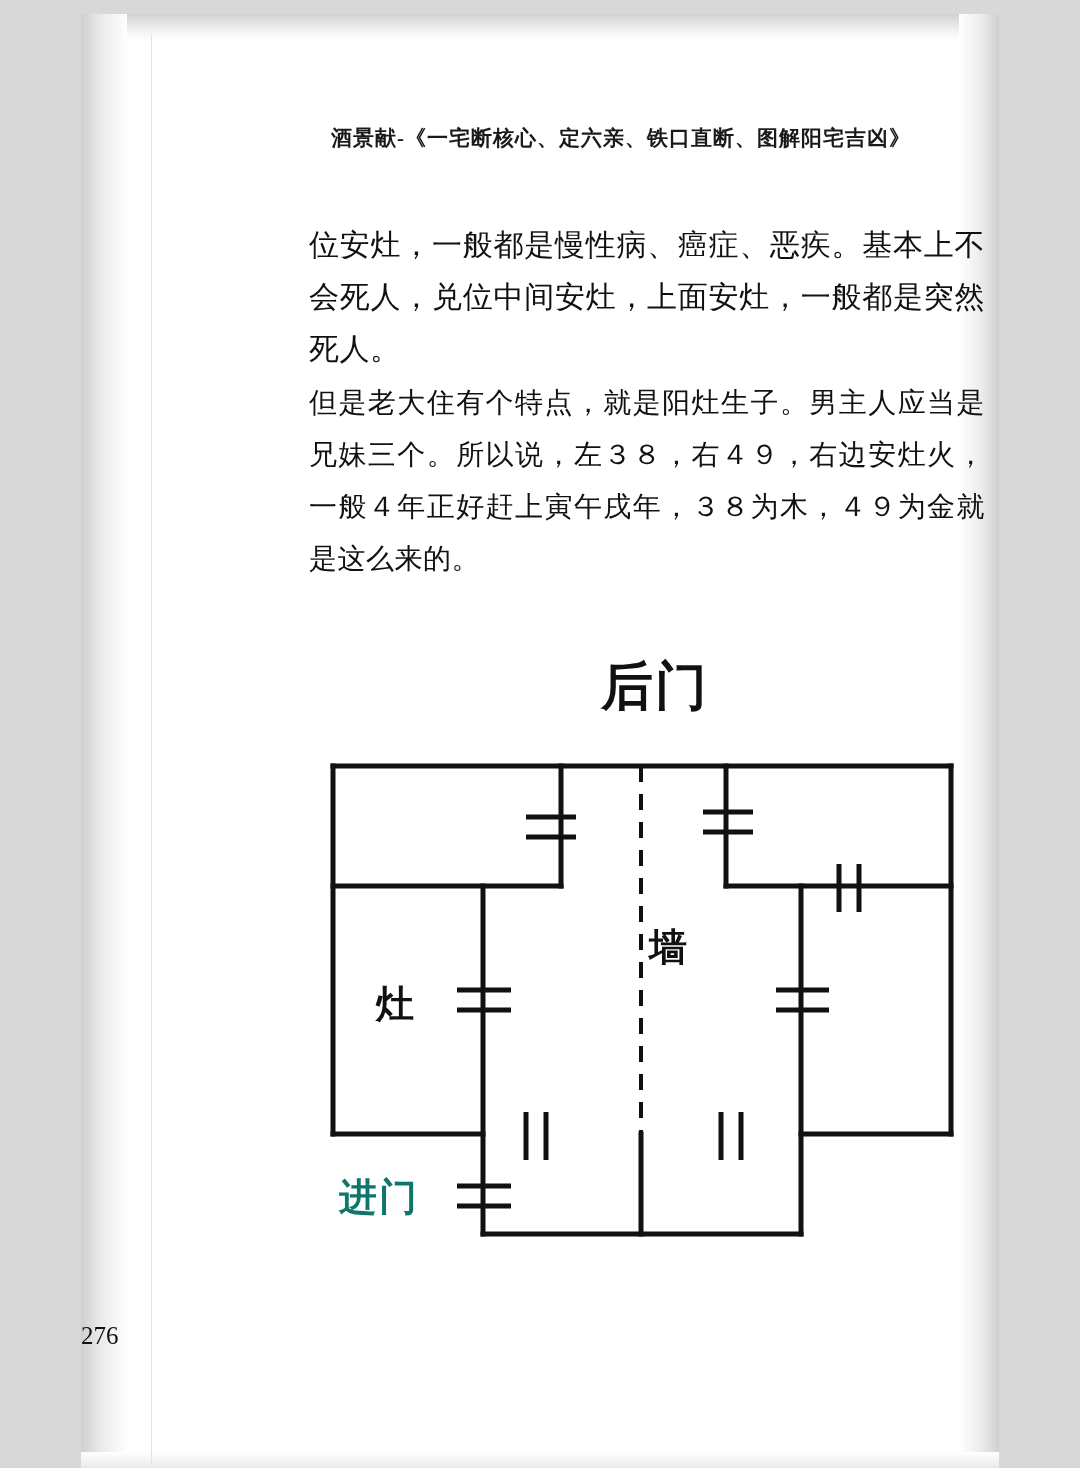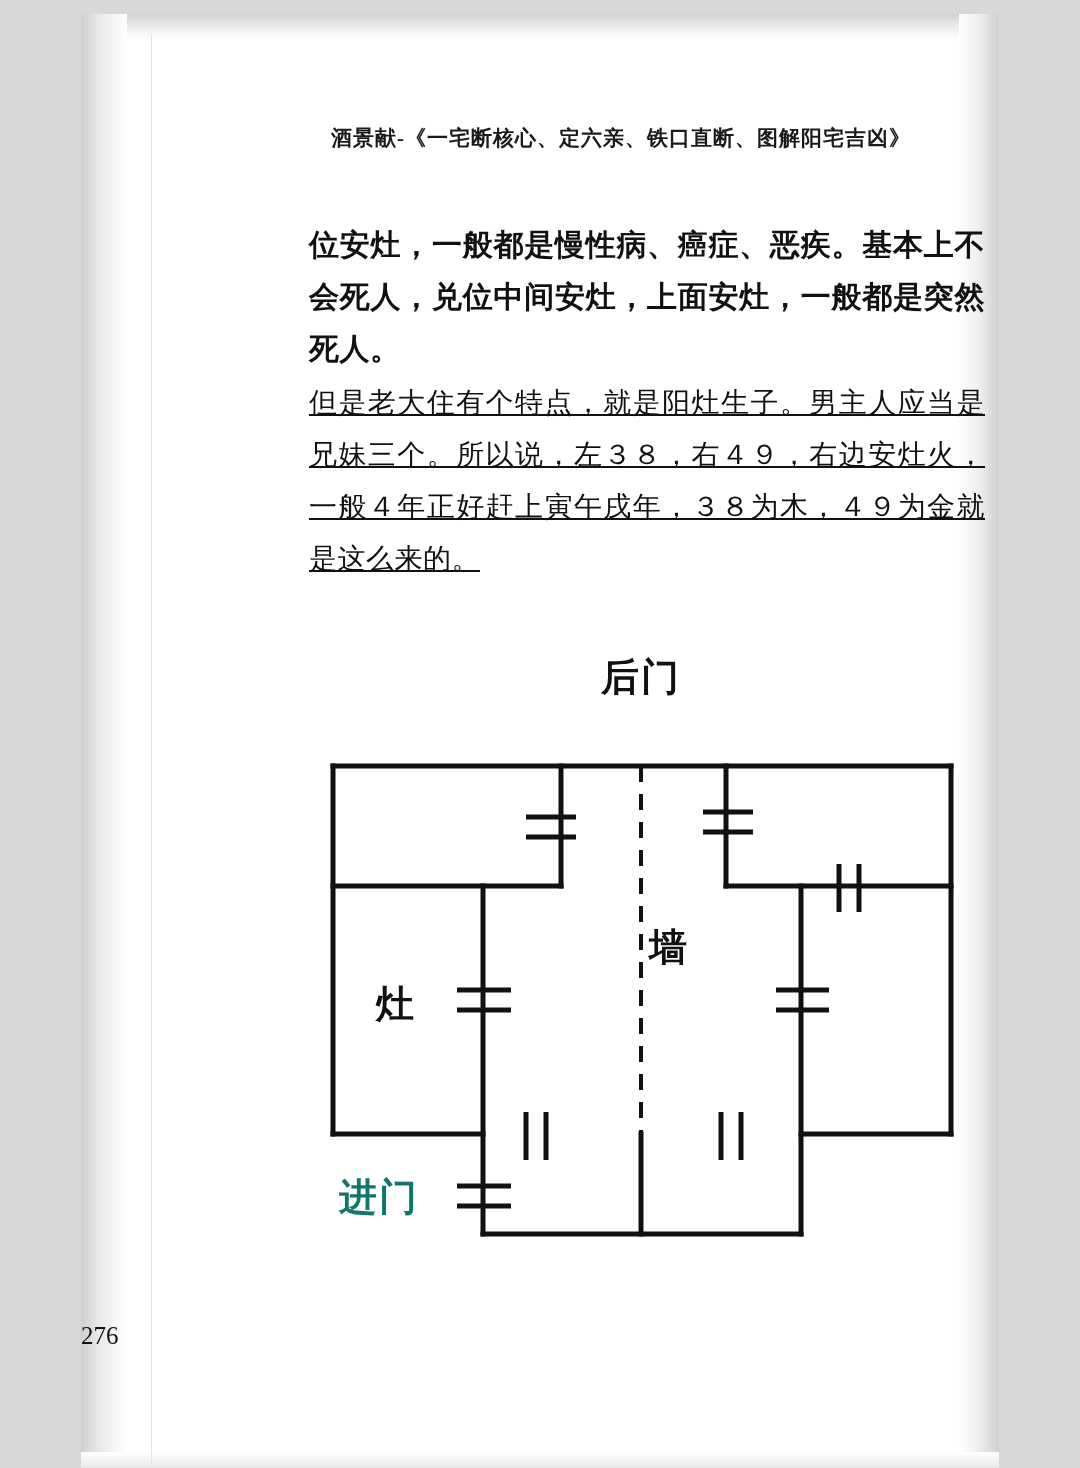--- a/index.html
+++ b/index.html
@@ -68,34 +68,33 @@
   }
 
   .body-text {
     position: absolute;
     left: 228px;
     top: 205px;
     width: 676px;
     color: #111;
   }
   .para-bold {
-    font-weight: 700;
+    font-weight: 400;
     font-size: 30px;
     line-height: 52px;
     letter-spacing: 0.5px;
     text-align: justify;
   }
   .para-normal {
     font-weight: 400;
     font-size: 28px;
     line-height: 52px;
     letter-spacing: 0.5px;
     text-align: justify;
     margin-top: 2px;
-    text-decoration: underline;
   }
 
   .fig-caption {
     position: absolute;
     left: 0;
     top: 598px;
     width: 1080px;
     text-align: center;
     font-size: 29px;
     color: #111;
@@ -195,21 +194,21 @@
         <line x1="275" y1="418" x2="275" y2="466"></line>
 
         <line x1="450" y1="418" x2="450" y2="466"></line>
         <line x1="470" y1="418" x2="470" y2="466"></line>
 
         <line x1="186" y1="492" x2="240" y2="492"></line>
         <line x1="186" y1="512" x2="240" y2="512"></line>
       </g>
     </svg>
 
-    <div style="position:absolute; left:330px; top:-42px; font-size:38px; font-weight:700; color:#111; letter-spacing:2px;">后门</div>
+    <div style="position:absolute; left:330px; top:-42px; font-size:52px; font-weight:700; color:#111; letter-spacing:2px;">后门</div>
     <div style="position:absolute; left:378px; top:228px; font-size:38px; font-weight:700; color:#111;">墙</div>
     <div style="position:absolute; left:105px; top:285px; font-size:38px; font-weight:700; color:#111;">灶</div>
     <div style="position:absolute; left:68px; top:478px; font-size:38px; font-weight:700; color:#0f766e; letter-spacing:2px;">进门</div>
   </div>
 
   <div class="page-number">276</div>
 
 </div>
 
 </body></html>

